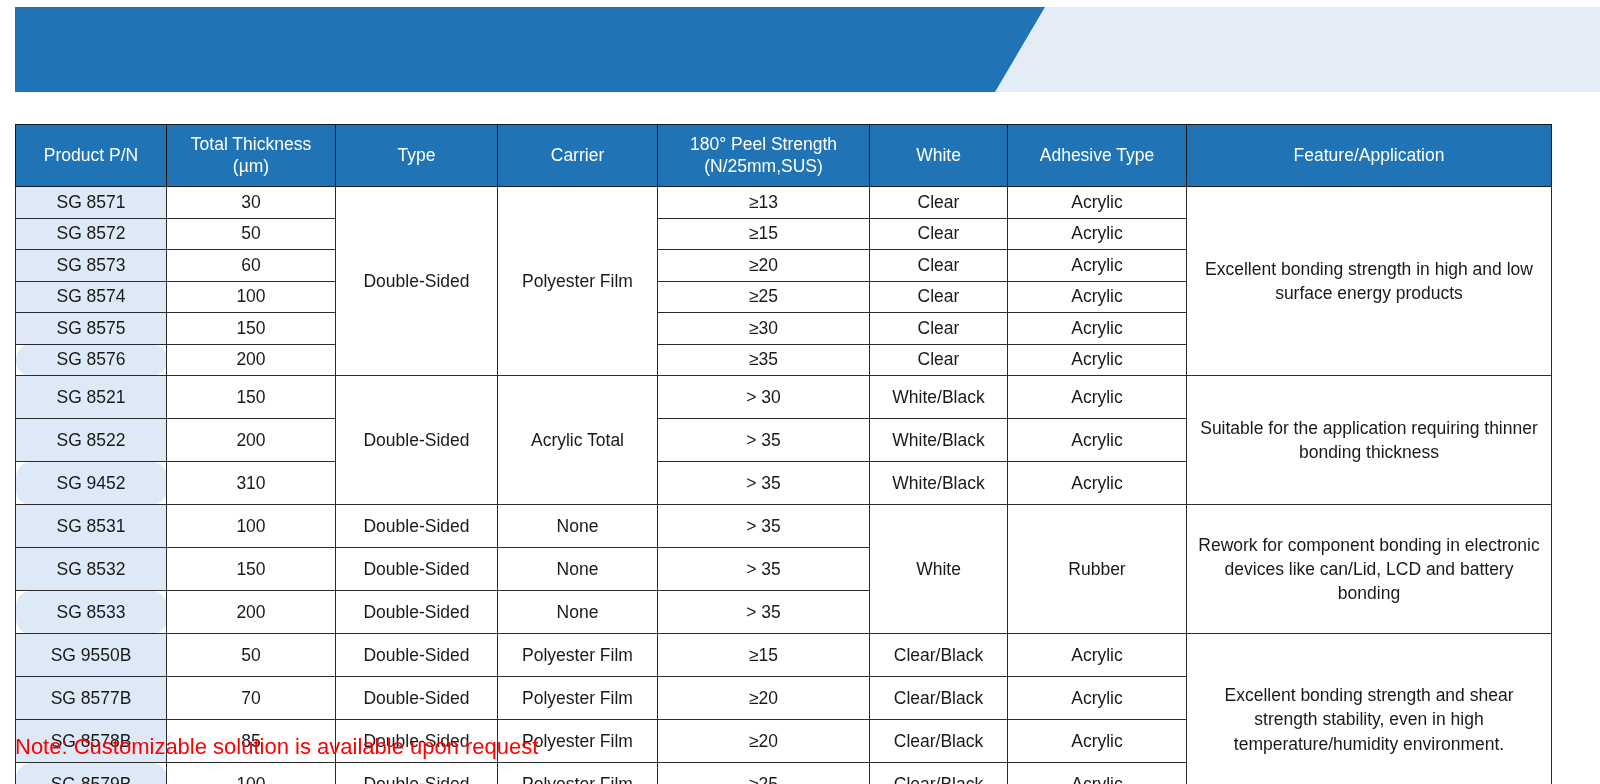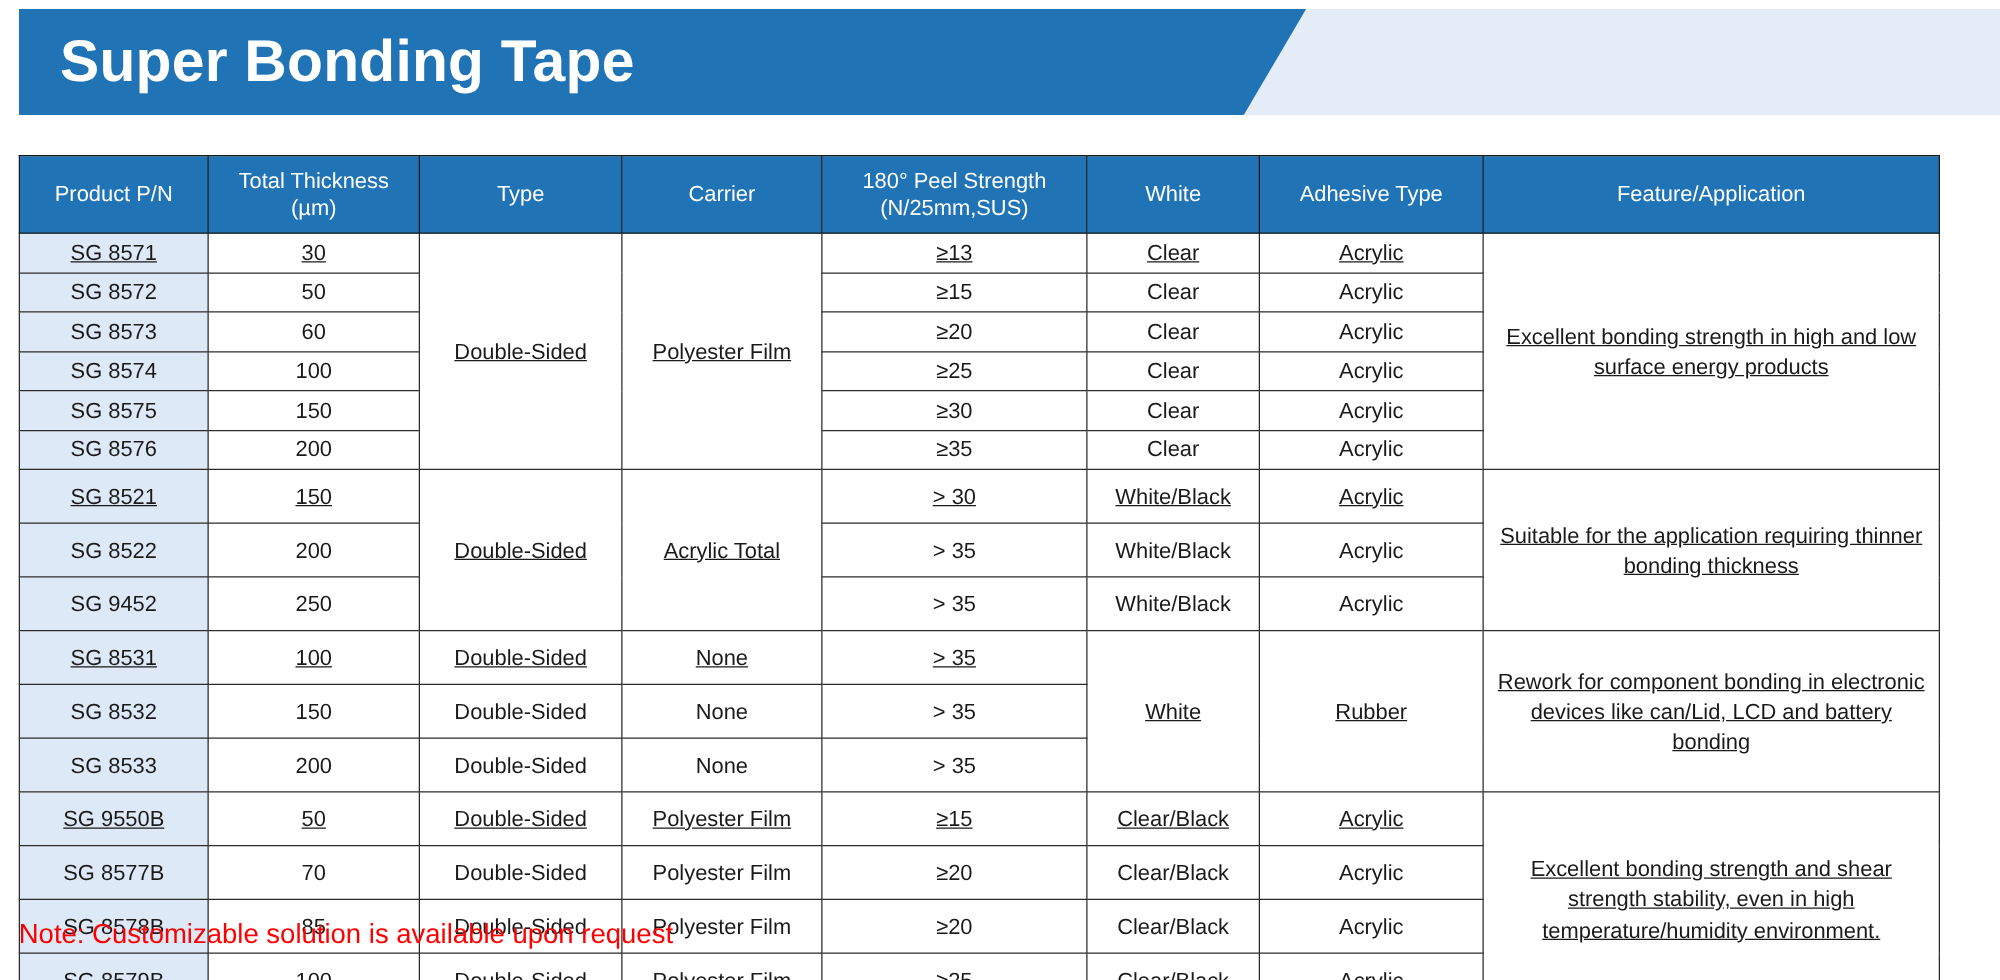--- a/index.html
+++ b/index.html
@@ -90,24 +90,24 @@
     height: 30.5px;
   }
   td.feat {
     text-align: left;
     padding: 0 0 0 10px;
     line-height: 1.38;
     font-size: 17.5px;
   }
   tr.grp-top td {
     border-top: 2.5px solid #000000;
-    text-decoration: underline;
   }
   tr.grp-bottom td {
     border-bottom: 2.5px solid #000000;
+    border-radius: 15px;
   }
   td.thick-right {
     border-right: 2.5px solid #000000;
   }
   td.tall {
     height: 42px;
   }
 
   
   #note {
@@ -118,21 +118,20 @@
     font-size: 22px;
     white-space: nowrap;
   }
 </style>
 </head>
 <body>
 
 <div id="banner">
   <div id="banner-tail"></div>
   <div id="banner-block"></div>
-  <div id="banner-title">Super Bonding Tape</div>
 </div>
 
 <table id="spec-table">
   <colgroup>
     <col style="width:151px">
     <col style="width:169px">
     <col style="width:162px">
     <col style="width:160px">
     <col style="width:212px">
     <col style="width:138px">
@@ -229,21 +228,21 @@
     </tr>
     <tr>
       <td class="pn thick-right tall">SG 8522</td>
       <td class="num thick-right">200</td>
       <td class="num thick-right">&gt; 35</td>
       <td class="ctr">White/Black</td>
       <td class="ctr thick-right">Acrylic</td>
     </tr>
     <tr class="grp-bottom">
       <td class="pn thick-right tall">SG 9452</td>
-      <td class="num thick-right">250</td>
+      <td class="num thick-right">310</td>
       <td class="num thick-right">&gt; 35</td>
       <td class="ctr">White/Black</td>
       <td class="ctr thick-right">Acrylic</td>
     </tr>
 
     <tr class="grp-top">
       <td class="pn thick-right tall">SG 8531</td>
       <td class="num thick-right">100</td>
       <td class="ctr">Double-Sided</td>
       <td class="ctr thick-right">None</td>

